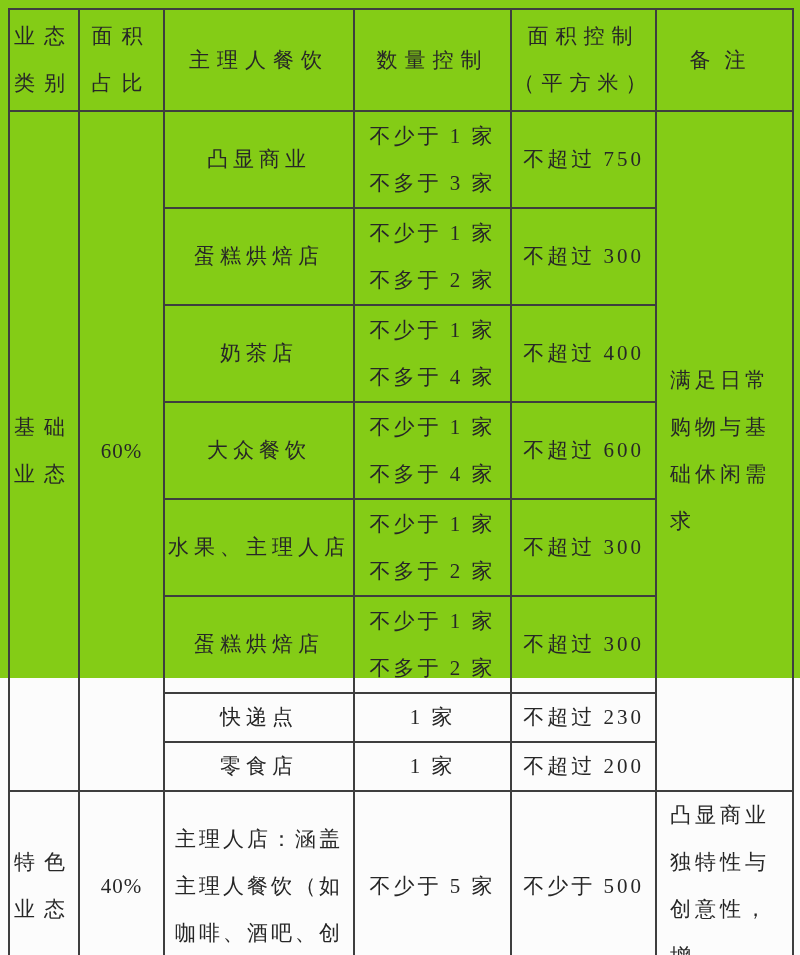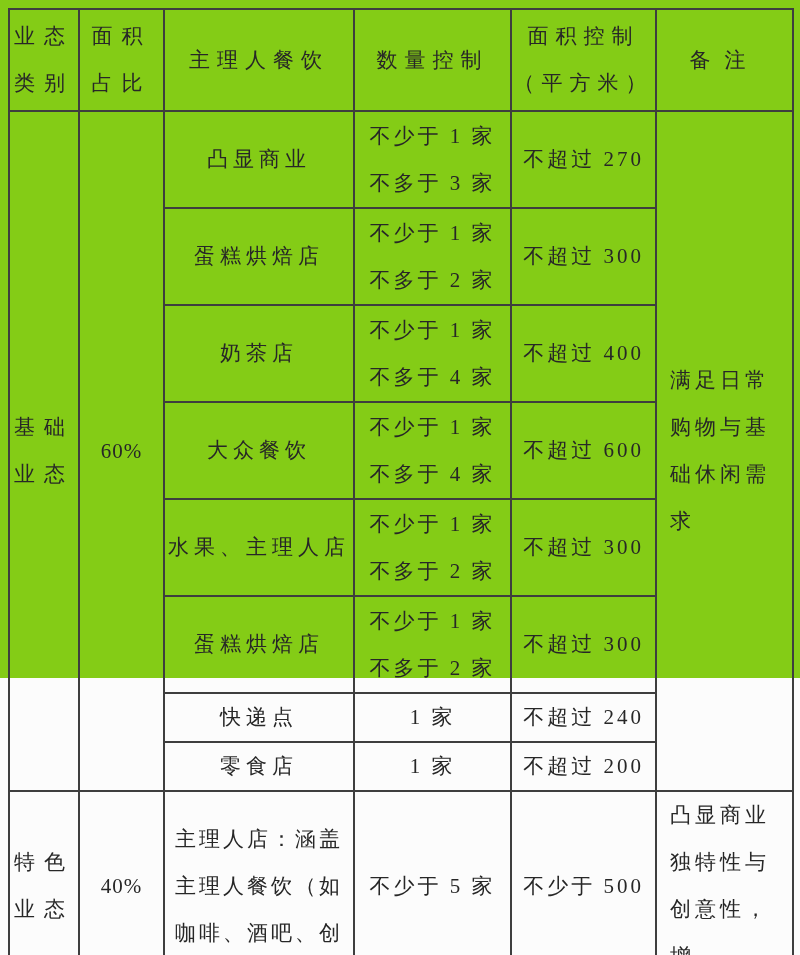--- a/index.html
+++ b/index.html
@@ -84,21 +84,21 @@
       </tr>
     </thead>
     <tbody>
       <tr class="h-std">
         <td rowspan="8" class="sp9">基础
 业态</td>
         <td rowspan="8" class="sp0">60%</td>
         <td>凸显商业</td>
         <td class="sp3">不少于 1 家
 不多于 3 家</td>
-        <td class="sp3">不超过 270</td>
+        <td class="sp3">不超过 750</td>
         <td rowspan="8" class="remark-cell">满足日常
 购物与基
 础休闲需
 求</td>
       </tr>
       <tr class="h-std">
         <td>蛋糕烘焙店</td>
         <td class="sp3">不少于 1 家
 不多于 2 家</td>
         <td class="sp3">不超过 300</td>
@@ -123,21 +123,21 @@
       </tr>
       <tr class="h-std">
         <td>蛋糕烘焙店</td>
         <td class="sp3">不少于 1 家
 不多于 2 家</td>
         <td class="sp3">不超过 300</td>
       </tr>
       <tr class="h-sm">
         <td>快递点</td>
         <td class="sp3">1 家</td>
-        <td class="sp3">不超过 240</td>
+        <td class="sp3">不超过 230</td>
       </tr>
       <tr class="h-sm">
         <td>零食店</td>
         <td class="sp3">1 家</td>
         <td class="sp3">不超过 200</td>
       </tr>
       <tr class="h-last">
         <td class="sp9">特色
 业态</td>
         <td class="sp0">40%</td>

